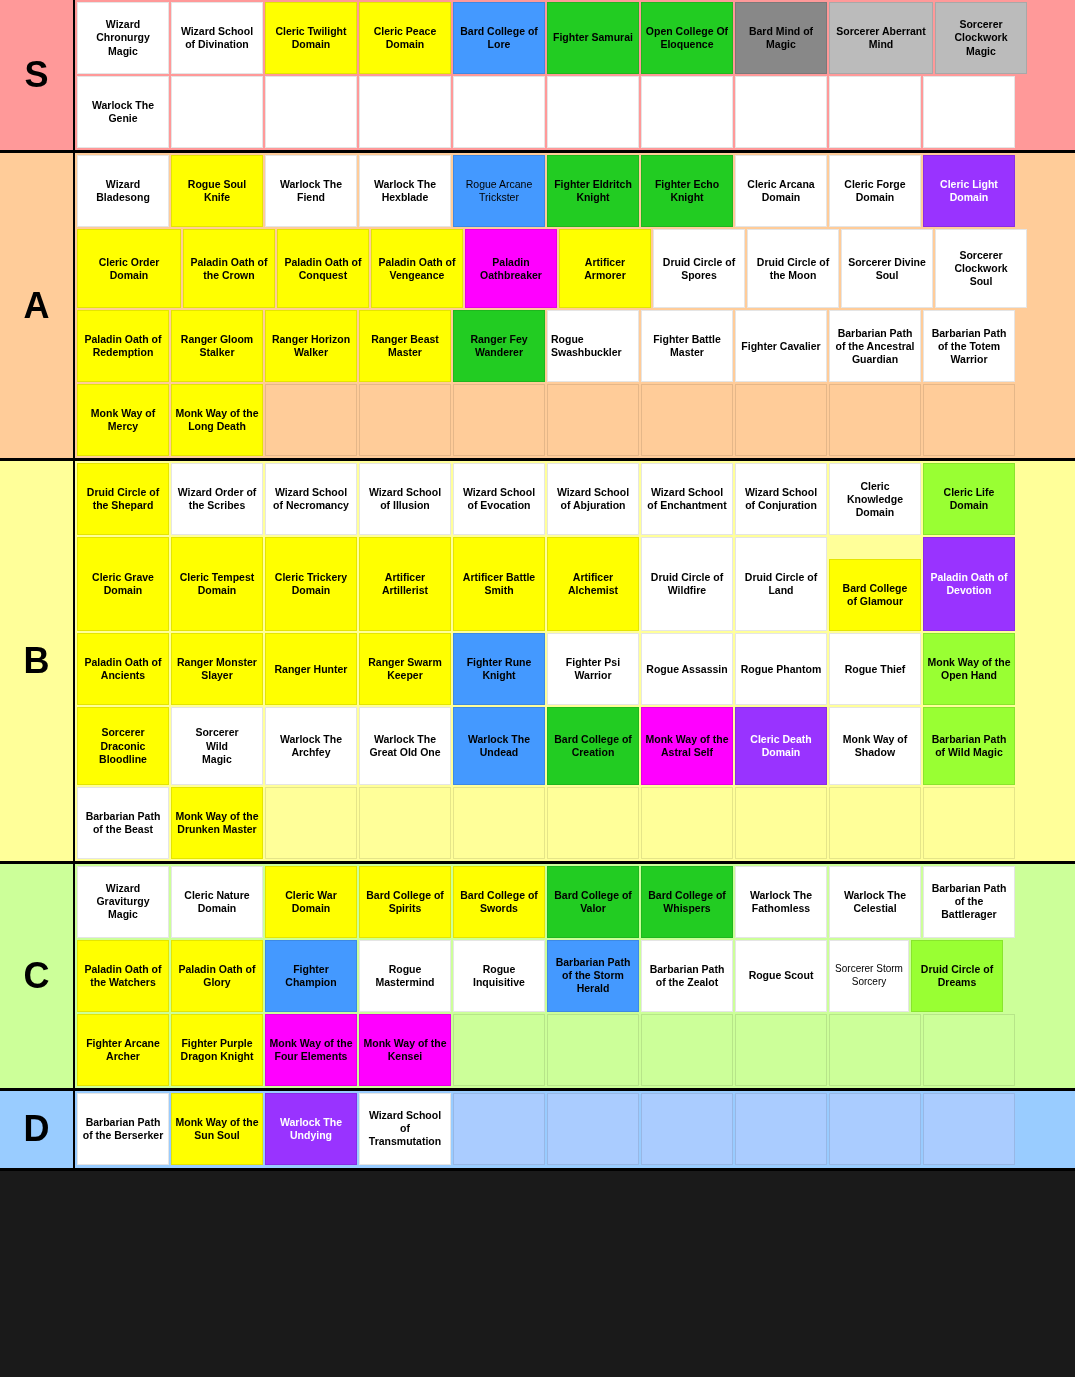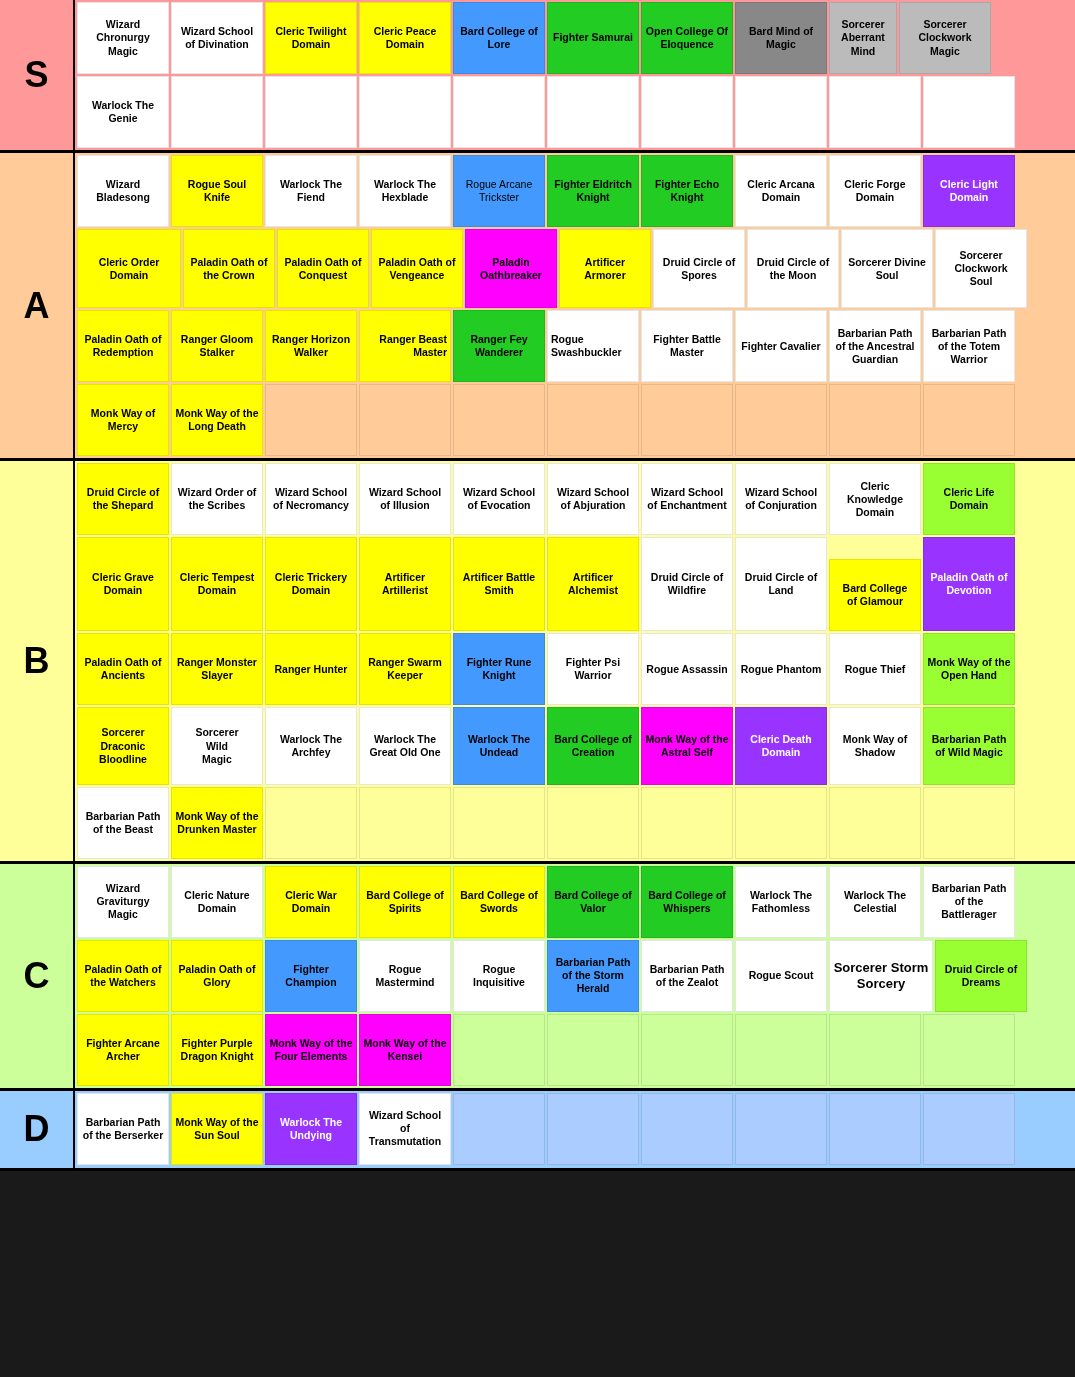--- a/index.html
+++ b/index.html
@@ -18,21 +18,21 @@
       <div style="flex: 1 1 0%; background: rgb(255, 153, 153); padding: 2px; display: flex; flex-direction: column; gap: 2px;">
         <div style="display: flex; flex-wrap: wrap; gap: 2px;">
           <div style="width: 92px; min-height: 72px; background: rgb(255, 255, 255); color: rgb(0, 0, 0); display: flex; align-items: center; justify-content: center; text-align: center; font-size: 10.5px; font-weight: bold; padding: 3px; line-height: 1.25; border: 1px solid rgba(0, 0, 0, 0.1);">Wizard Chronurgy Magic</div>
           <div style="width: 92px; min-height: 72px; background: rgb(255, 255, 255); color: rgb(0, 0, 0); display: flex; align-items: center; justify-content: center; text-align: center; font-size: 10.5px; font-weight: bold; padding: 3px; line-height: 1.25; border: 1px solid rgba(0, 0, 0, 0.1);">Wizard School of Divination</div>
           <div style="width: 92px; min-height: 72px; background: rgb(255, 255, 0); color: rgb(0, 0, 0); display: flex; align-items: center; justify-content: center; text-align: center; font-size: 10.5px; font-weight: bold; padding: 3px; line-height: 1.25; border: 1px solid rgba(0, 0, 0, 0.1);">Cleric Twilight Domain</div>
           <div style="width: 92px; min-height: 72px; background: rgb(255, 255, 0); color: rgb(0, 0, 0); display: flex; align-items: center; justify-content: center; text-align: center; font-size: 10.5px; font-weight: bold; padding: 3px; line-height: 1.25; border: 1px solid rgba(0, 0, 0, 0.1);">Cleric Peace Domain</div>
           <div style="width: 92px; min-height: 72px; background: rgb(68, 153, 255); color: rgb(0, 0, 0); display: flex; align-items: center; justify-content: center; text-align: center; font-size: 10.5px; font-weight: bold; padding: 3px; line-height: 1.25; border: 1px solid rgba(0, 0, 0, 0.1);">Bard College of Lore</div>
           <div style="width: 92px; min-height: 72px; background: rgb(34, 204, 34); color: rgb(0, 0, 0); display: flex; align-items: center; justify-content: center; text-align: center; font-size: 10.5px; font-weight: bold; padding: 3px; line-height: 1.25; border: 1px solid rgba(0, 0, 0, 0.1);">Fighter Samurai</div>
           <div style="width: 92px; min-height: 72px; background: rgb(34, 204, 34); color: rgb(0, 0, 0); display: flex; align-items: center; justify-content: center; text-align: center; font-size: 10.5px; font-weight: bold; padding: 3px; line-height: 1.25; border: 1px solid rgba(0, 0, 0, 0.1);">Open College Of Eloquence</div>
           <div style="width: 92px; min-height: 72px; background: rgb(136, 136, 136); color: rgb(0, 0, 0); display: flex; align-items: center; justify-content: center; text-align: center; font-size: 10.5px; font-weight: bold; padding: 3px; line-height: 1.25; border: 1px solid rgba(0, 0, 0, 0.1);">Bard Mind of Magic</div>
-          <div style="width: 68px; min-height: 72px; background: rgb(187, 187, 187); color: rgb(0, 0, 0); display: flex; align-items: center; justify-content: center; text-align: center; font-size: 10.5px; font-weight: bold; padding: 3px; line-height: 1.25; border: 1px solid rgba(0, 0, 0, 0.1);">Sorcerer Aberrant Mind</div>
+          <div style="width: 104px; min-height: 72px; background: rgb(187, 187, 187); color: rgb(0, 0, 0); display: flex; align-items: center; justify-content: center; text-align: center; font-size: 10.5px; font-weight: bold; padding: 3px; line-height: 1.25; border: 1px solid rgba(0, 0, 0, 0.1);">Sorcerer Aberrant Mind</div>
           <div style="width: 92px; min-height: 72px; background: rgb(187, 187, 187); color: rgb(0, 0, 0); display: flex; align-items: center; justify-content: center; text-align: center; font-size: 10.5px; font-weight: bold; padding: 3px; line-height: 1.25; border: 1px solid rgba(0, 0, 0, 0.1);">Sorcerer Clockwork Magic</div>
         </div>
         <div style="display: flex; flex-wrap: wrap; gap: 2px;">
           <div style="width: 92px; min-height: 72px; background: rgb(255, 255, 255); color: rgb(0, 0, 0); display: flex; align-items: center; justify-content: center; text-align: center; font-size: 10.5px; font-weight: bold; padding: 3px; line-height: 1.25; border: 1px solid rgba(0, 0, 0, 0.1);">Warlock The Genie</div>
           <div style="width: 92px; min-height: 72px; background: rgb(255, 255, 255); color: rgb(0, 0, 0); display: flex; align-items: center; justify-content: center; text-align: center; font-size: 10.5px; font-weight: bold; padding: 3px; line-height: 1.25; border: 1px solid rgba(0, 0, 0, 0.1);"></div>
           <div style="width: 92px; min-height: 72px; background: rgb(255, 255, 255); color: rgb(0, 0, 0); display: flex; align-items: center; justify-content: center; text-align: center; font-size: 10.5px; font-weight: bold; padding: 3px; line-height: 1.25; border: 1px solid rgba(0, 0, 0, 0.1);"></div>
           <div style="width: 92px; min-height: 72px; background: rgb(255, 255, 255); color: rgb(0, 0, 0); display: flex; align-items: center; justify-content: center; text-align: center; font-size: 10.5px; font-weight: bold; padding: 3px; line-height: 1.25; border: 1px solid rgba(0, 0, 0, 0.1);"></div>
           <div style="width: 92px; min-height: 72px; background: rgb(255, 255, 255); color: rgb(0, 0, 0); display: flex; align-items: center; justify-content: center; text-align: center; font-size: 10.5px; font-weight: bold; padding: 3px; line-height: 1.25; border: 1px solid rgba(0, 0, 0, 0.1);"></div>
           <div style="width: 92px; min-height: 72px; background: rgb(255, 255, 255); color: rgb(0, 0, 0); display: flex; align-items: center; justify-content: center; text-align: center; font-size: 10.5px; font-weight: bold; padding: 3px; line-height: 1.25; border: 1px solid rgba(0, 0, 0, 0.1);"></div>
           <div style="width: 92px; min-height: 72px; background: rgb(255, 255, 255); color: rgb(0, 0, 0); display: flex; align-items: center; justify-content: center; text-align: center; font-size: 10.5px; font-weight: bold; padding: 3px; line-height: 1.25; border: 1px solid rgba(0, 0, 0, 0.1);"></div>
@@ -66,21 +66,21 @@
           <div style="width: 92px; min-height: 72px; background: rgb(255, 255, 0); color: rgb(0, 0, 0); display: flex; align-items: center; justify-content: center; text-align: center; font-size: 10.5px; font-weight: bold; padding: 3px; line-height: 1.25; border: 1px solid rgba(0, 0, 0, 0.1);">Artificer Armorer</div>
           <div style="width: 92px; min-height: 72px; background: rgb(255, 255, 255); color: rgb(0, 0, 0); display: flex; align-items: center; justify-content: center; text-align: center; font-size: 10.5px; font-weight: bold; padding: 3px; line-height: 1.25; border: 1px solid rgba(0, 0, 0, 0.1);">Druid Circle of Spores</div>
           <div style="width: 92px; min-height: 72px; background: rgb(255, 255, 255); color: rgb(0, 0, 0); display: flex; align-items: center; justify-content: center; text-align: center; font-size: 10.5px; font-weight: bold; padding: 3px; line-height: 1.25; border: 1px solid rgba(0, 0, 0, 0.1);">Druid Circle of the Moon</div>
           <div style="width: 92px; min-height: 72px; background: rgb(255, 255, 255); color: rgb(0, 0, 0); display: flex; align-items: center; justify-content: center; text-align: center; font-size: 10.5px; font-weight: bold; padding: 3px; line-height: 1.25; border: 1px solid rgba(0, 0, 0, 0.1);">Sorcerer Divine Soul</div>
           <div style="width: 92px; min-height: 72px; background: rgb(255, 255, 255); color: rgb(0, 0, 0); display: flex; align-items: center; justify-content: center; text-align: center; font-size: 10.5px; font-weight: bold; padding: 19px; line-height: 1.25; border: 1px solid rgba(0, 0, 0, 0.1);">Sorcerer Clockwork Soul</div>
         </div>
         <div style="display: flex; flex-wrap: wrap; gap: 2px;">
           <div style="width: 92px; min-height: 72px; background: rgb(255, 255, 0); color: rgb(0, 0, 0); display: flex; align-items: center; justify-content: center; text-align: center; font-size: 10.5px; font-weight: bold; padding: 3px; line-height: 1.25; border: 1px solid rgba(0, 0, 0, 0.1);">Paladin Oath of Redemption</div>
           <div style="width: 92px; min-height: 72px; background: rgb(255, 255, 0); color: rgb(0, 0, 0); display: flex; align-items: center; justify-content: center; text-align: center; font-size: 10.5px; font-weight: bold; padding: 3px; line-height: 1.25; border: 1px solid rgba(0, 0, 0, 0.1);">Ranger Gloom Stalker</div>
           <div style="width: 92px; min-height: 72px; background: rgb(255, 255, 0); color: rgb(0, 0, 0); display: flex; align-items: center; justify-content: center; text-align: center; font-size: 10.5px; font-weight: bold; padding: 3px; line-height: 1.25; border: 1px solid rgba(0, 0, 0, 0.1);">Ranger Horizon Walker</div>
-          <div style="width: 92px; min-height: 72px; background: rgb(255, 255, 0); color: rgb(0, 0, 0); display: flex; align-items: center; justify-content: center; text-align: right; font-size: 10.5px; font-weight: bold; padding: 3px; line-height: 1.25; border: 1px solid rgba(0, 0, 0, 0.1);">Ranger Beast Master</div>
+          <div style="width: 92px; min-height: 72px; background: rgb(255, 255, 0); color: rgb(0, 0, 0); display: flex; align-items: center; justify-content: center; text-align: center; font-size: 10.5px; font-weight: bold; padding: 3px; line-height: 1.25; border: 1px solid rgba(0, 0, 0, 0.1);">Ranger Beast Master</div>
           <div style="width: 92px; min-height: 72px; background: rgb(34, 204, 34); color: rgb(0, 0, 0); display: flex; align-items: center; justify-content: center; text-align: center; font-size: 10.5px; font-weight: bold; padding: 3px; line-height: 1.25; border: 1px solid rgba(0, 0, 0, 0.1);">Ranger Fey Wanderer</div>
           <div style="width: 92px; min-height: 72px; background: rgb(255, 255, 255); color: rgb(0, 0, 0); display: flex; align-items: center; justify-content: center; text-align: left; font-size: 10.5px; font-weight: bold; padding: 3px; line-height: 1.25; border: 1px solid rgba(0, 0, 0, 0.1);">Rogue Swashbuckler</div>
           <div style="width: 92px; min-height: 72px; background: rgb(255, 255, 255); color: rgb(0, 0, 0); display: flex; align-items: center; justify-content: center; text-align: center; font-size: 10.5px; font-weight: bold; padding: 3px; line-height: 1.25; border: 1px solid rgba(0, 0, 0, 0.1);">Fighter Battle Master</div>
           <div style="width: 92px; min-height: 72px; background: rgb(255, 255, 255); color: rgb(0, 0, 0); display: flex; align-items: center; justify-content: center; text-align: center; font-size: 10.5px; font-weight: bold; padding: 3px; line-height: 1.25; border: 1px solid rgba(0, 0, 0, 0.1);">Fighter Cavalier</div>
           <div style="width: 92px; min-height: 72px; background: rgb(255, 255, 255); color: rgb(0, 0, 0); display: flex; align-items: center; justify-content: center; text-align: center; font-size: 10.5px; font-weight: bold; padding: 3px; line-height: 1.25; border: 1px solid rgba(0, 0, 0, 0.1);">Barbarian Path of the Ancestral Guardian</div>
           <div style="width: 92px; min-height: 72px; background: rgb(255, 255, 255); color: rgb(0, 0, 0); display: flex; align-items: center; justify-content: center; text-align: center; font-size: 10.5px; font-weight: bold; padding: 3px; line-height: 1.25; border: 1px solid rgba(0, 0, 0, 0.1);">Barbarian Path of the Totem Warrior</div>
         </div>
         <div style="display: flex; flex-wrap: wrap; gap: 2px;">
           <div style="width: 92px; min-height: 72px; background: rgb(255, 255, 0); color: rgb(0, 0, 0); display: flex; align-items: center; justify-content: center; text-align: center; font-size: 10.5px; font-weight: bold; padding: 3px; line-height: 1.25; border: 1px solid rgba(0, 0, 0, 0.1);">Monk Way of Mercy</div>
           <div style="width: 92px; min-height: 72px; background: rgb(255, 255, 0); color: rgb(0, 0, 0); display: flex; align-items: center; justify-content: center; text-align: center; font-size: 10.5px; font-weight: bold; padding: 3px; line-height: 1.25; border: 1px solid rgba(0, 0, 0, 0.1);">Monk Way of the Long Death</div>
@@ -177,21 +177,21 @@
         </div>
         <div style="display: flex; flex-wrap: wrap; gap: 2px;">
           <div style="width: 92px; min-height: 72px; background: rgb(255, 255, 0); color: rgb(0, 0, 0); display: flex; align-items: center; justify-content: center; text-align: center; font-size: 10.5px; font-weight: bold; padding: 3px; line-height: 1.25; border: 1px solid rgba(0, 0, 0, 0.1);">Paladin Oath of the Watchers</div>
           <div style="width: 92px; min-height: 72px; background: rgb(255, 255, 0); color: rgb(0, 0, 0); display: flex; align-items: center; justify-content: center; text-align: center; font-size: 10.5px; font-weight: bold; padding: 3px; line-height: 1.25; border: 1px solid rgba(0, 0, 0, 0.1);">Paladin Oath of Glory</div>
           <div style="width: 92px; min-height: 72px; background: rgb(68, 153, 255); color: rgb(0, 0, 0); display: flex; align-items: center; justify-content: center; text-align: center; font-size: 10.5px; font-weight: bold; padding: 3px; line-height: 1.25; border: 1px solid rgba(0, 0, 0, 0.1);">Fighter Champion</div>
           <div style="width: 92px; min-height: 72px; background: rgb(255, 255, 255); color: rgb(0, 0, 0); display: flex; align-items: center; justify-content: center; text-align: center; font-size: 10.5px; font-weight: bold; padding: 3px; line-height: 1.25; border: 1px solid rgba(0, 0, 0, 0.1);">Rogue Mastermind</div>
           <div style="width: 92px; min-height: 72px; background: rgb(255, 255, 255); color: rgb(0, 0, 0); display: flex; align-items: center; justify-content: center; text-align: center; font-size: 10.5px; font-weight: bold; padding: 3px; line-height: 1.25; border: 1px solid rgba(0, 0, 0, 0.1);">Rogue Inquisitive</div>
           <div style="width: 92px; min-height: 72px; background: rgb(68, 153, 255); color: rgb(0, 0, 0); display: flex; align-items: center; justify-content: center; text-align: center; font-size: 10.5px; font-weight: bold; padding: 3px; line-height: 1.25; border: 1px solid rgba(0, 0, 0, 0.1);">Barbarian Path of the Storm Herald</div>
           <div style="width: 92px; min-height: 72px; background: rgb(255, 255, 255); color: rgb(0, 0, 0); display: flex; align-items: center; justify-content: center; text-align: center; font-size: 10.5px; font-weight: bold; padding: 3px; line-height: 1.25; border: 1px solid rgba(0, 0, 0, 0.1);">Barbarian Path of the Zealot</div>
           <div style="width: 92px; min-height: 72px; background: rgb(255, 255, 255); color: rgb(0, 0, 0); display: flex; align-items: center; justify-content: center; text-align: center; font-size: 10.5px; font-weight: bold; padding: 3px; line-height: 1.25; border: 1px solid rgba(0, 0, 0, 0.1);">Rogue Scout</div>
-          <div style="width: 104px; min-height: 72px; background: rgb(255, 255, 255); color: rgb(0, 0, 0); display: flex; align-items: center; justify-content: center; text-align: center; font-size: 13px; font-weight: bold; padding: 3px; line-height: 1.25; border: 1px solid rgba(0, 0, 0, 0.1);">Sorcerer Storm Sorcery</div>
+          <div style="width: 80px; min-height: 72px; background: rgb(255, 255, 255); color: rgb(0, 0, 0); display: flex; align-items: center; justify-content: center; text-align: center; font-size: 10px; font-weight: normal; padding: 3px; line-height: 1.25; border: 1px solid rgba(0, 0, 0, 0.1);">Sorcerer Storm Sorcery</div>
           <div style="width: 92px; min-height: 72px; background: rgb(153, 255, 51); color: rgb(0, 0, 0); display: flex; align-items: center; justify-content: center; text-align: center; font-size: 10.5px; font-weight: bold; padding: 3px; line-height: 1.25; border: 1px solid rgba(0, 0, 0, 0.1);">Druid Circle of Dreams</div>
         </div>
         <div style="display: flex; flex-wrap: wrap; gap: 2px;">
           <div style="width: 92px; min-height: 72px; background: rgb(255, 255, 0); color: rgb(0, 0, 0); display: flex; align-items: center; justify-content: center; text-align: center; font-size: 10.5px; font-weight: bold; padding: 3px; line-height: 1.25; border: 1px solid rgba(0, 0, 0, 0.1);">Fighter Arcane Archer</div>
           <div style="width: 92px; min-height: 72px; background: rgb(255, 255, 0); color: rgb(0, 0, 0); display: flex; align-items: center; justify-content: center; text-align: center; font-size: 10.5px; font-weight: bold; padding: 3px; line-height: 1.25; border: 1px solid rgba(0, 0, 0, 0.1);">Fighter Purple Dragon Knight</div>
           <div style="width: 92px; min-height: 72px; background: rgb(255, 0, 255); color: rgb(0, 0, 0); display: flex; align-items: center; justify-content: center; text-align: center; font-size: 10.5px; font-weight: bold; padding: 3px; line-height: 1.25; border: 1px solid rgba(0, 0, 0, 0.1);">Monk Way of the Four Elements</div>
           <div style="width: 92px; min-height: 72px; background: rgb(255, 0, 255); color: rgb(0, 0, 0); display: flex; align-items: center; justify-content: center; text-align: center; font-size: 10.5px; font-weight: bold; padding: 3px; line-height: 1.25; border: 1px solid rgba(0, 0, 0, 0.1);">Monk Way of the Kensei</div>
           <div style="width: 92px; min-height: 72px; background: rgb(204, 255, 153); color: rgb(0, 0, 0); display: flex; align-items: center; justify-content: center; text-align: center; font-size: 10.5px; font-weight: bold; padding: 3px; line-height: 1.25; border: 1px solid rgba(0, 0, 0, 0.1);"></div>
           <div style="width: 92px; min-height: 72px; background: rgb(204, 255, 153); color: rgb(0, 0, 0); display: flex; align-items: center; justify-content: center; text-align: center; font-size: 10.5px; font-weight: bold; padding: 3px; line-height: 1.25; border: 1px solid rgba(0, 0, 0, 0.1);"></div>
           <div style="width: 92px; min-height: 72px; background: rgb(204, 255, 153); color: rgb(0, 0, 0); display: flex; align-items: center; justify-content: center; text-align: center; font-size: 10.5px; font-weight: bold; padding: 3px; line-height: 1.25; border: 1px solid rgba(0, 0, 0, 0.1);"></div>

